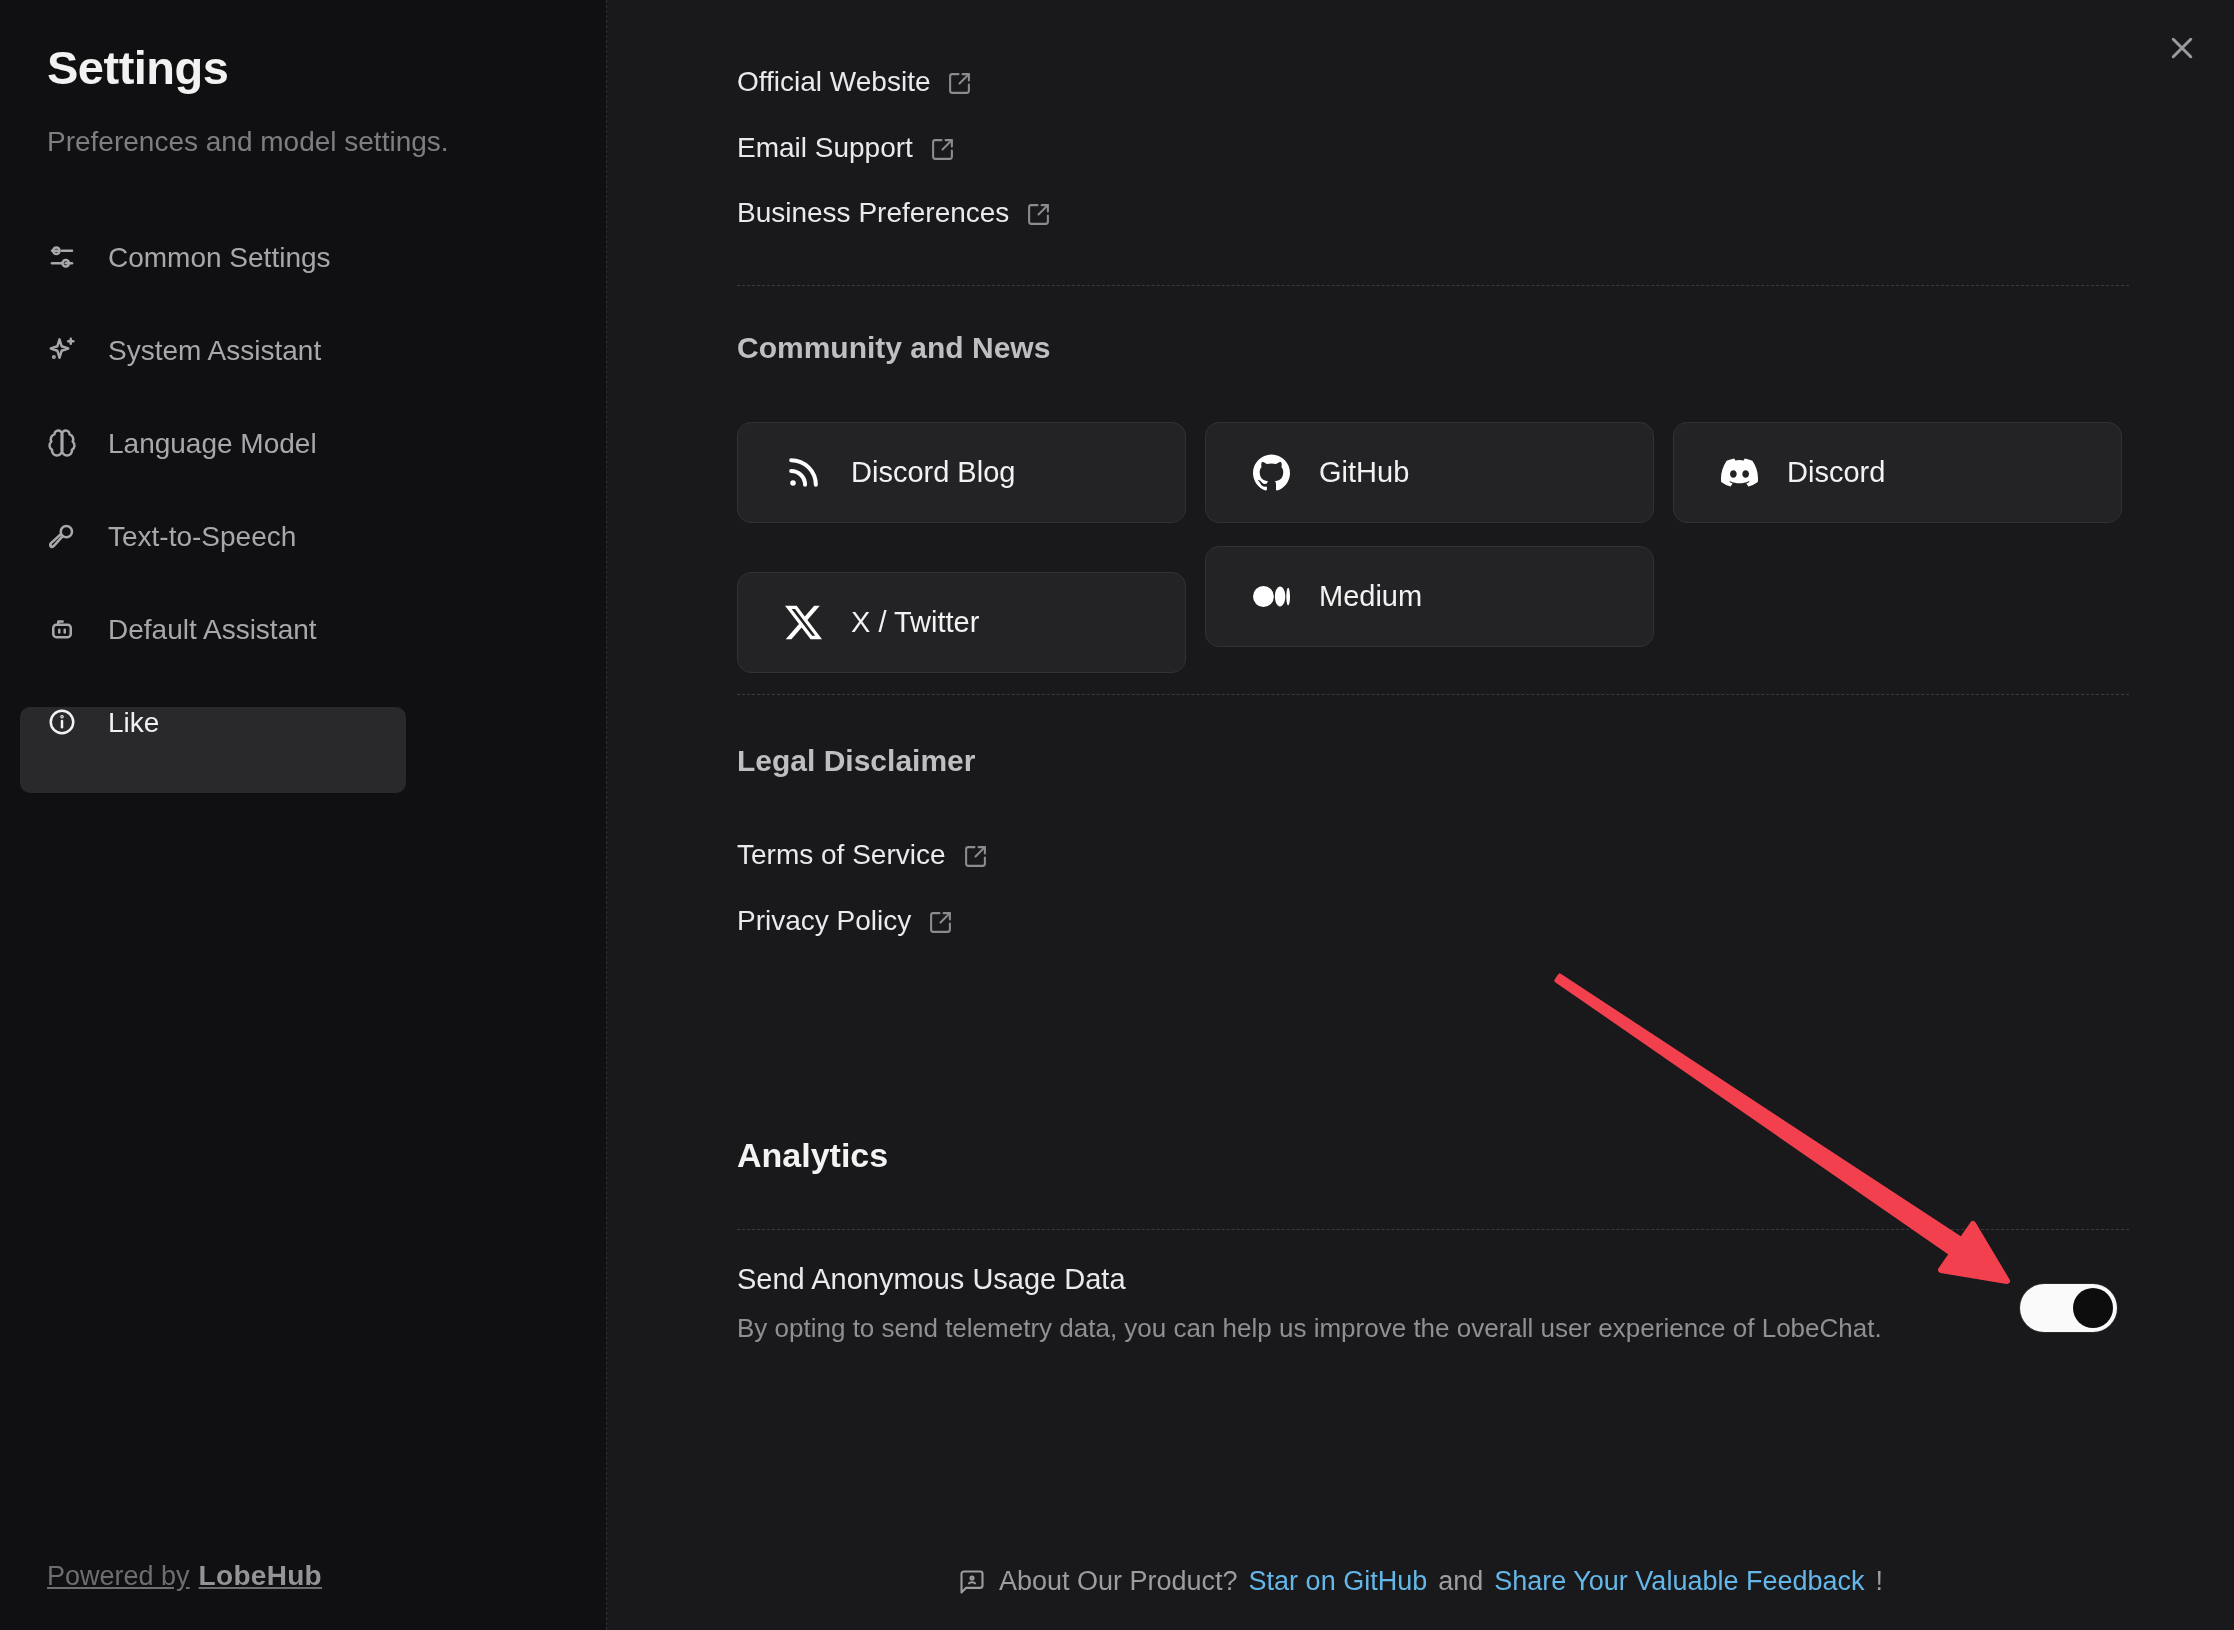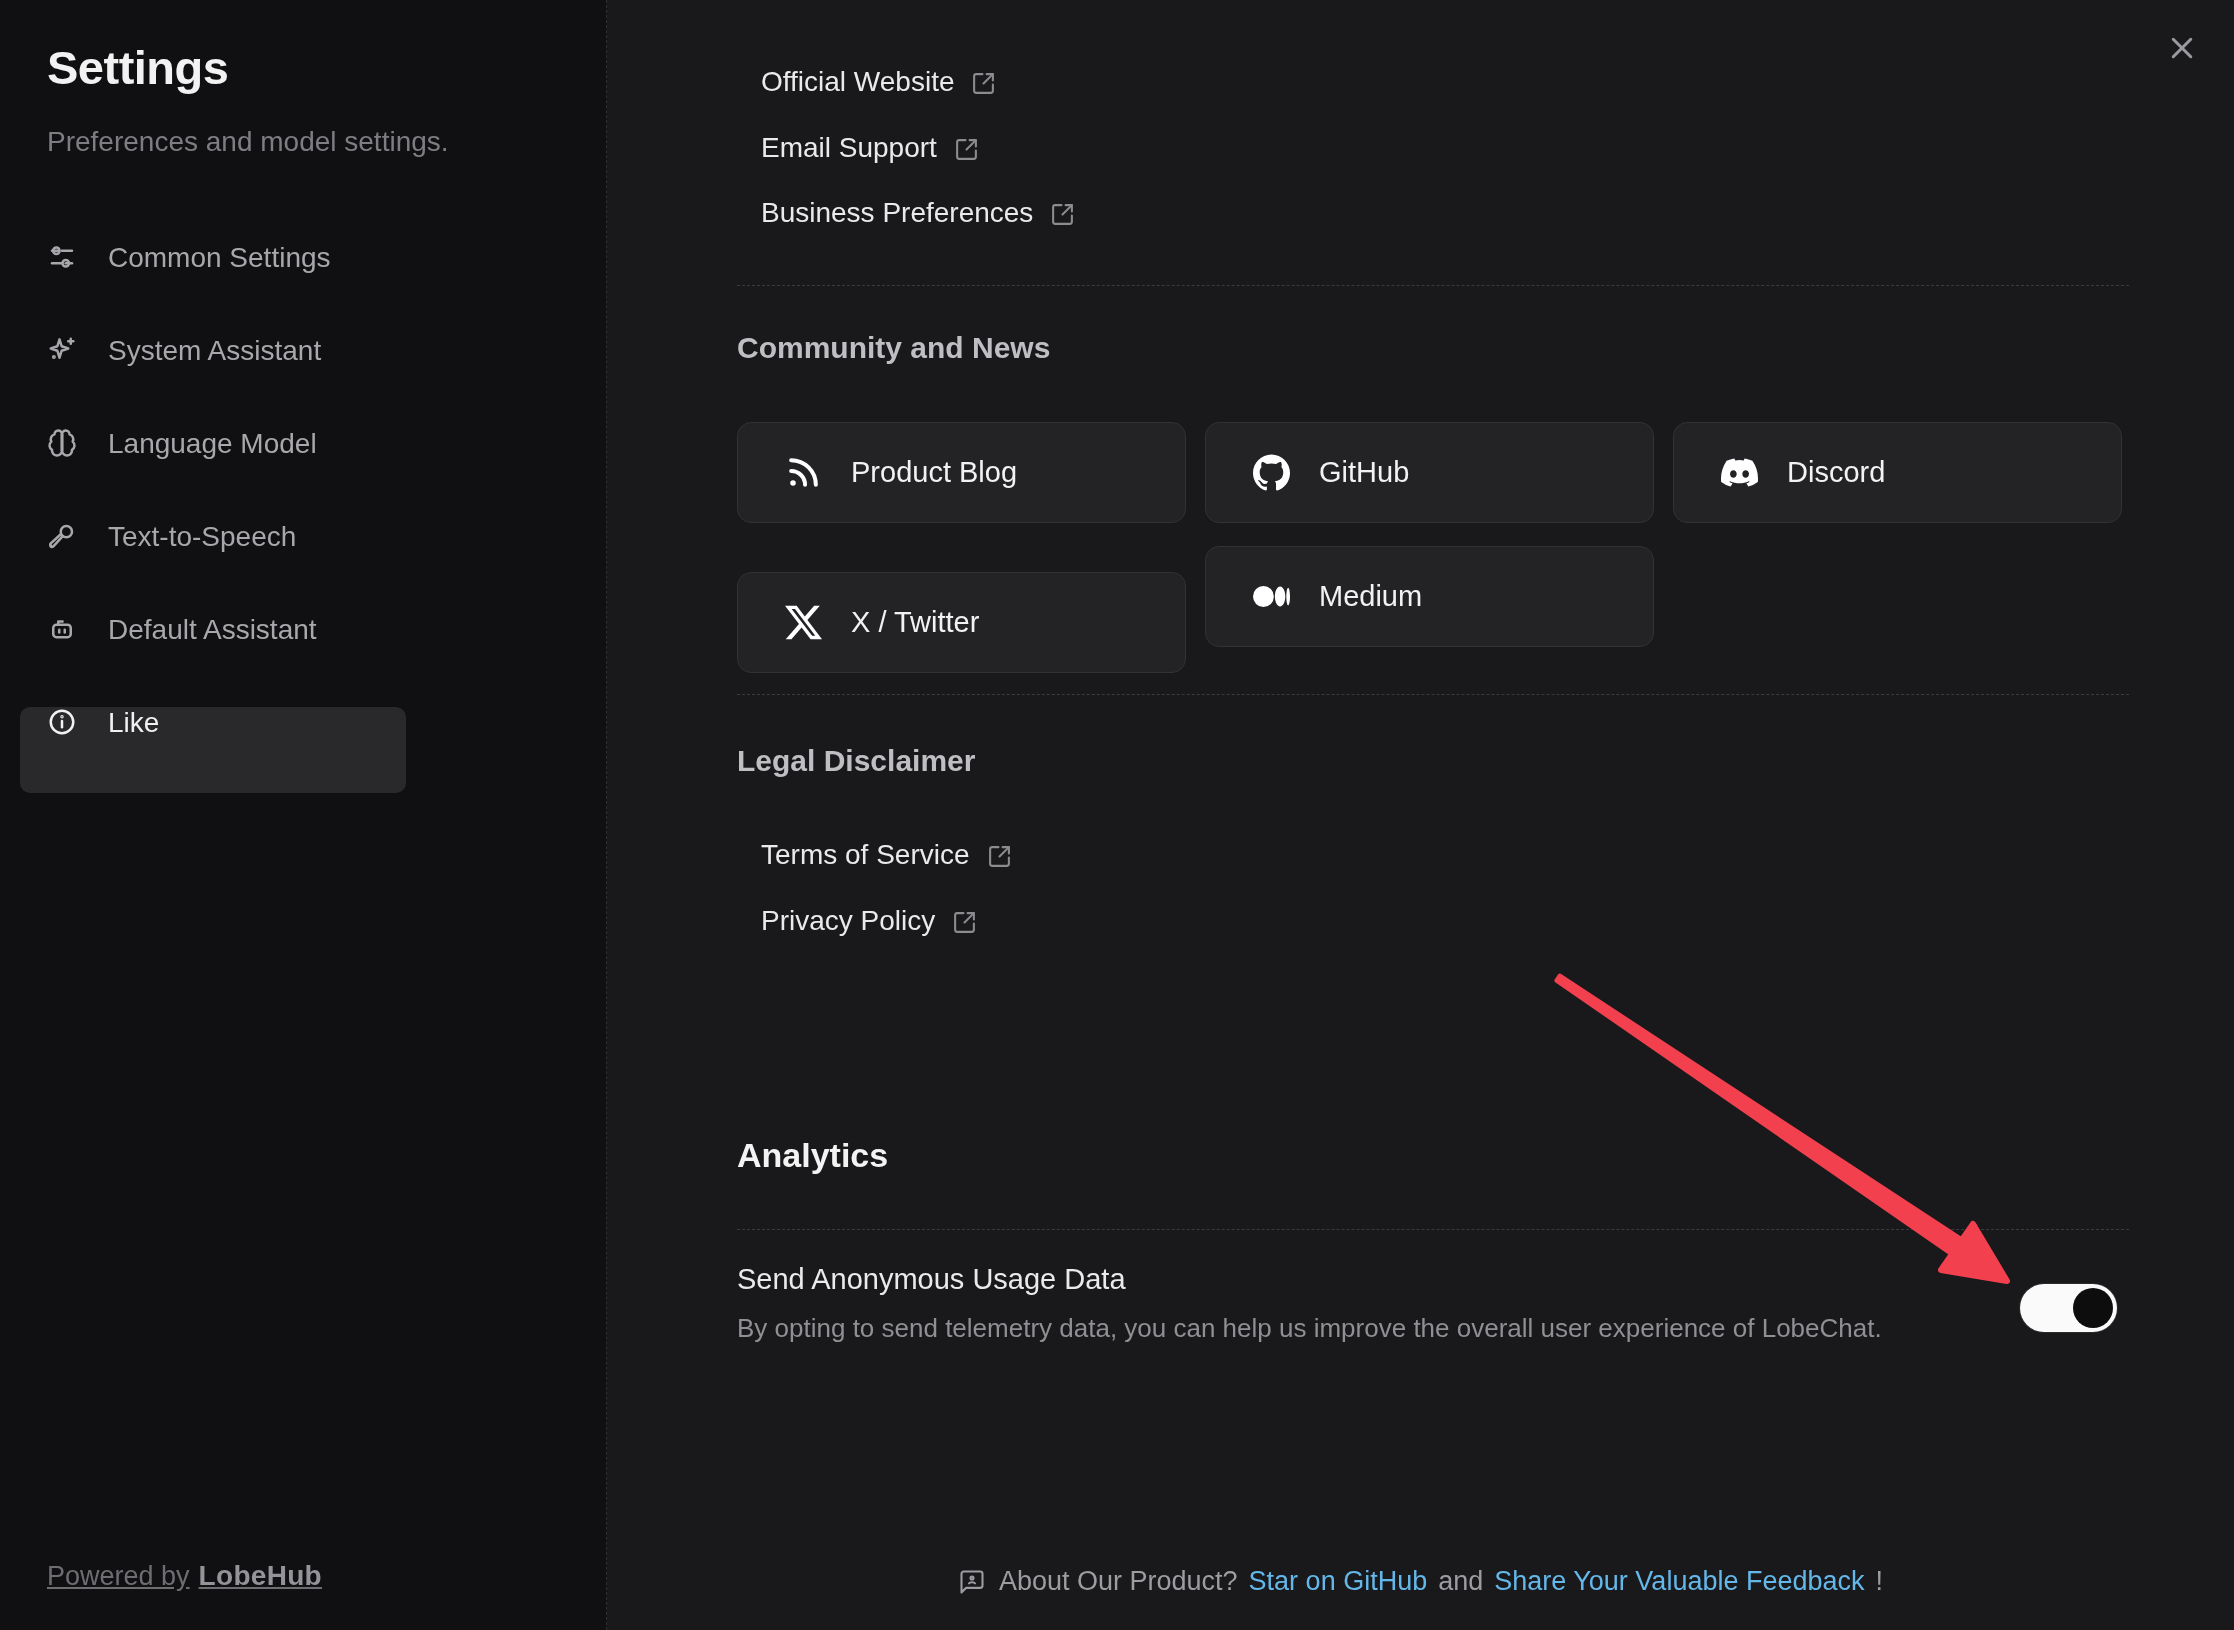--- a/index.html
+++ b/index.html
@@ -27,21 +27,21 @@
   
   .main { position:absolute; left:607px; top:0; width:1627px; height:1630px;
           background:#19191b; overflow:hidden; }
   .section-h { position:absolute; left:130px; font-size:30px; font-weight:700; color:#bfbfc3;
                white-space:nowrap; }
   .big-h { position:absolute; left:130px; font-size:34px; font-weight:700; color:#f3f3f3; }
   .divider { position:absolute; left:130px; width:1392px; height:0;
              border-top:1px dashed #3a3a3f; }
   .link-row { position:absolute; left:130px; height:40px; display:inline-flex;
               align-items:center; gap:17px; color:#eaeaec; font-size:28px; cursor:pointer;
-              white-space:nowrap;margin-left:24px; }
+              white-space:nowrap; }
   .ext-ic { width:25px; height:25px; color:#8b8b90; display:inline-flex; margin-top:3px; }
   .ext-ic svg { width:25px; height:25px; }
 
   .comm-btn { position:absolute; width:449px; height:101px; background:#232326;
               border:1px solid #313136; border-radius:14px; display:flex; align-items:center;
               padding-left:47px; cursor:pointer; }
   .comm-ic { width:37px; height:37px; color:#ffffff; display:inline-flex; }
   .comm-ic svg { width:37px; height:37px; }
   .comm-label { margin-left:29px; font-size:29px; color:#f2f2f2; white-space:nowrap; }
 
@@ -198,21 +198,21 @@
     <div class="section-h" style="top:331px">Community and News</div>
 
     <div class="comm-btn" style="left:130px; top:422px">
       <span class="comm-ic">
         <svg viewBox="0 0 24 24" fill="none" stroke="currentColor" stroke-width="2.6" stroke-linecap="round">
           <path d="M4 11a9 9 0 0 1 9 9"></path>
             <path d="M4 4a16 16 0 0 1 16 16"></path>
           <circle cx="5.2" cy="18.8" r="1.8" fill="currentColor" stroke="none"></circle>
         </svg>
       </span>
-      <span class="comm-label">Product Blog</span>
+      <span class="comm-label">Discord Blog</span>
     </div>
 
     <div class="comm-btn" style="left:598px; top:422px">
       <span class="comm-ic">
         <svg viewBox="0 0 24 24" fill="currentColor">
           <path d="M12 .297c-6.63 0-12 5.373-12 12 0 5.303 3.438 9.8 8.205 11.385.6.113.82-.258.82-.577 0-.285-.01-1.04-.015-2.04-3.338.724-4.042-1.61-4.042-1.61C4.422 18.07 3.633 17.7 3.633 17.7c-1.087-.744.084-.729.084-.729 1.205.084 1.838 1.236 1.838 1.236 1.07 1.835 2.809 1.305 3.495.998.108-.776.417-1.305.76-1.605-2.665-.3-5.466-1.332-5.466-5.93 0-1.31.465-2.38 1.235-3.22-.135-.303-.54-1.523.105-3.176 0 0 1.005-.322 3.3 1.23.96-.267 1.98-.399 3-.405 1.02.006 2.04.138 3 .405 2.28-1.552 3.285-1.23 3.285-1.23.645 1.653.24 2.873.12 3.176.765.84 1.23 1.91 1.23 3.22 0 4.61-2.805 5.625-5.475 5.92.42.36.81 1.096.81 2.22 0 1.606-.015 2.896-.015 3.286 0 .315.21.69.825.57C20.565 22.092 24 17.592 24 12.297c0-6.627-5.373-12-12-12"></path>
         </svg>
       </span>
       <span class="comm-label">GitHub</span>
     </div>

